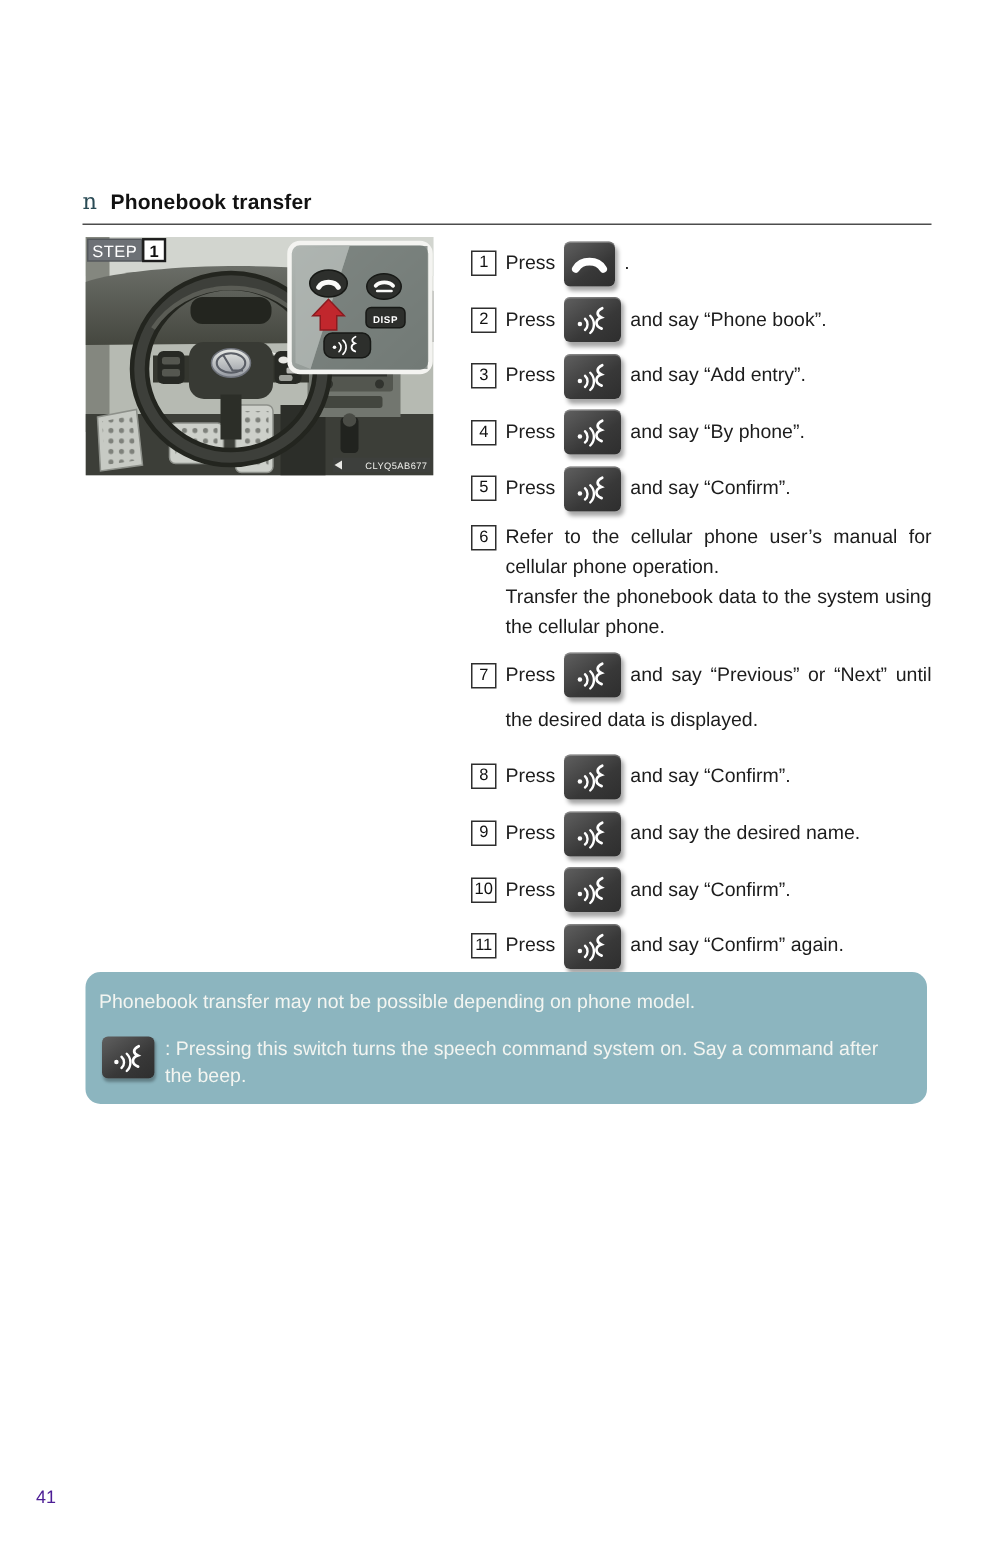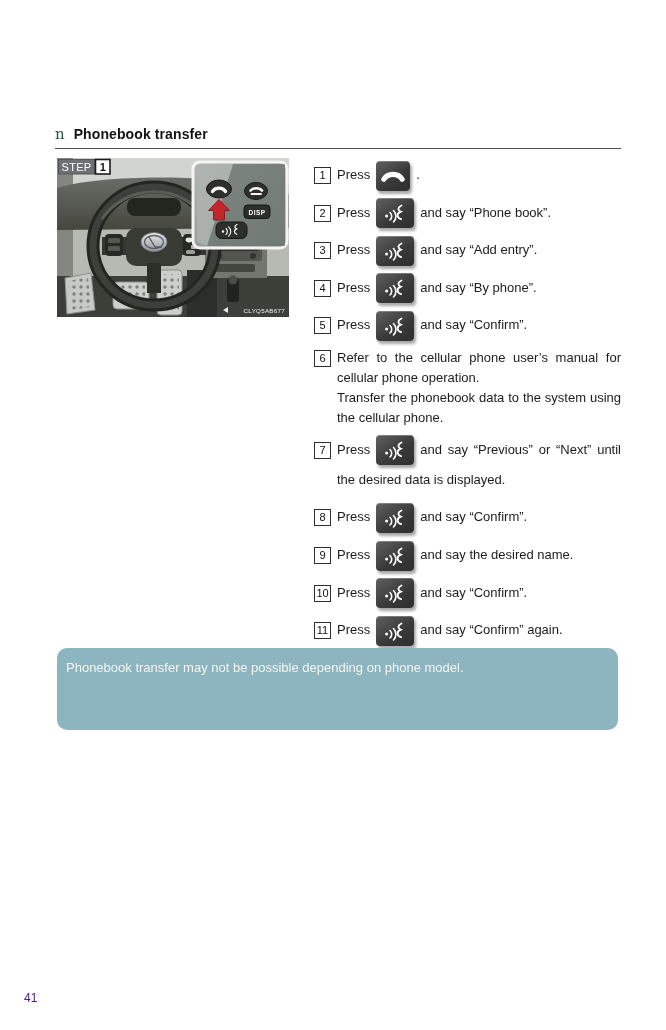--- a/index.html
+++ b/index.html
@@ -289,16 +289,27 @@
     <path d="M8 10.5 a5 5 0 0 1 0 7.5" stroke="#ffffff" stroke-width="1.6" fill="none" stroke-linecap="round"></path>
     <path d="M11.5 8.5 a8 8 0 0 1 0 11.5" stroke="#ffffff" stroke-width="1.6" fill="none" stroke-linecap="round"></path>
     <path d="M19.5 3.5 c-4 1.8 -4 4.6 -0.6 6.2 c-4.4 1.6 -4.4 5.8 0.2 7.4" stroke="#ffffff" stroke-width="1.8" fill="none" stroke-linecap="round"></path>
   </svg>
 </span>and say “Confirm” again.</div>
     </div>
     </div>
 
   <div class="notebox" style="background: rgb(140, 181, 191);">
     <div class="l1">Phonebook transfer may not be possible depending on phone model.</div>
+    <div class="l2">
+      <span class="btn">
+  <svg width="26" height="22" viewBox="0 0 26 22" xmlns="http://www.w3.org/2000/svg">
+    <circle cx="4.6" cy="14" r="1.5" fill="#ffffff"></circle>
+    <path d="M8 10.5 a5 5 0 0 1 0 7.5" stroke="#ffffff" stroke-width="1.6" fill="none" stroke-linecap="round"></path>
+    <path d="M11.5 8.5 a8 8 0 0 1 0 11.5" stroke="#ffffff" stroke-width="1.6" fill="none" stroke-linecap="round"></path>
+    <path d="M19.5 3.5 c-4 1.8 -4 4.6 -0.6 6.2 c-4.4 1.6 -4.4 5.8 0.2 7.4" stroke="#ffffff" stroke-width="1.8" fill="none" stroke-linecap="round"></path>
+  </svg>
+</span>
+      <span class="txt">: Pressing this switch turns the speech command system on. Say a command after the beep.</span>
+    </div>
   </div>
 
   <div class="pagenum">41</div>
 </div>
 
 </body></html>

